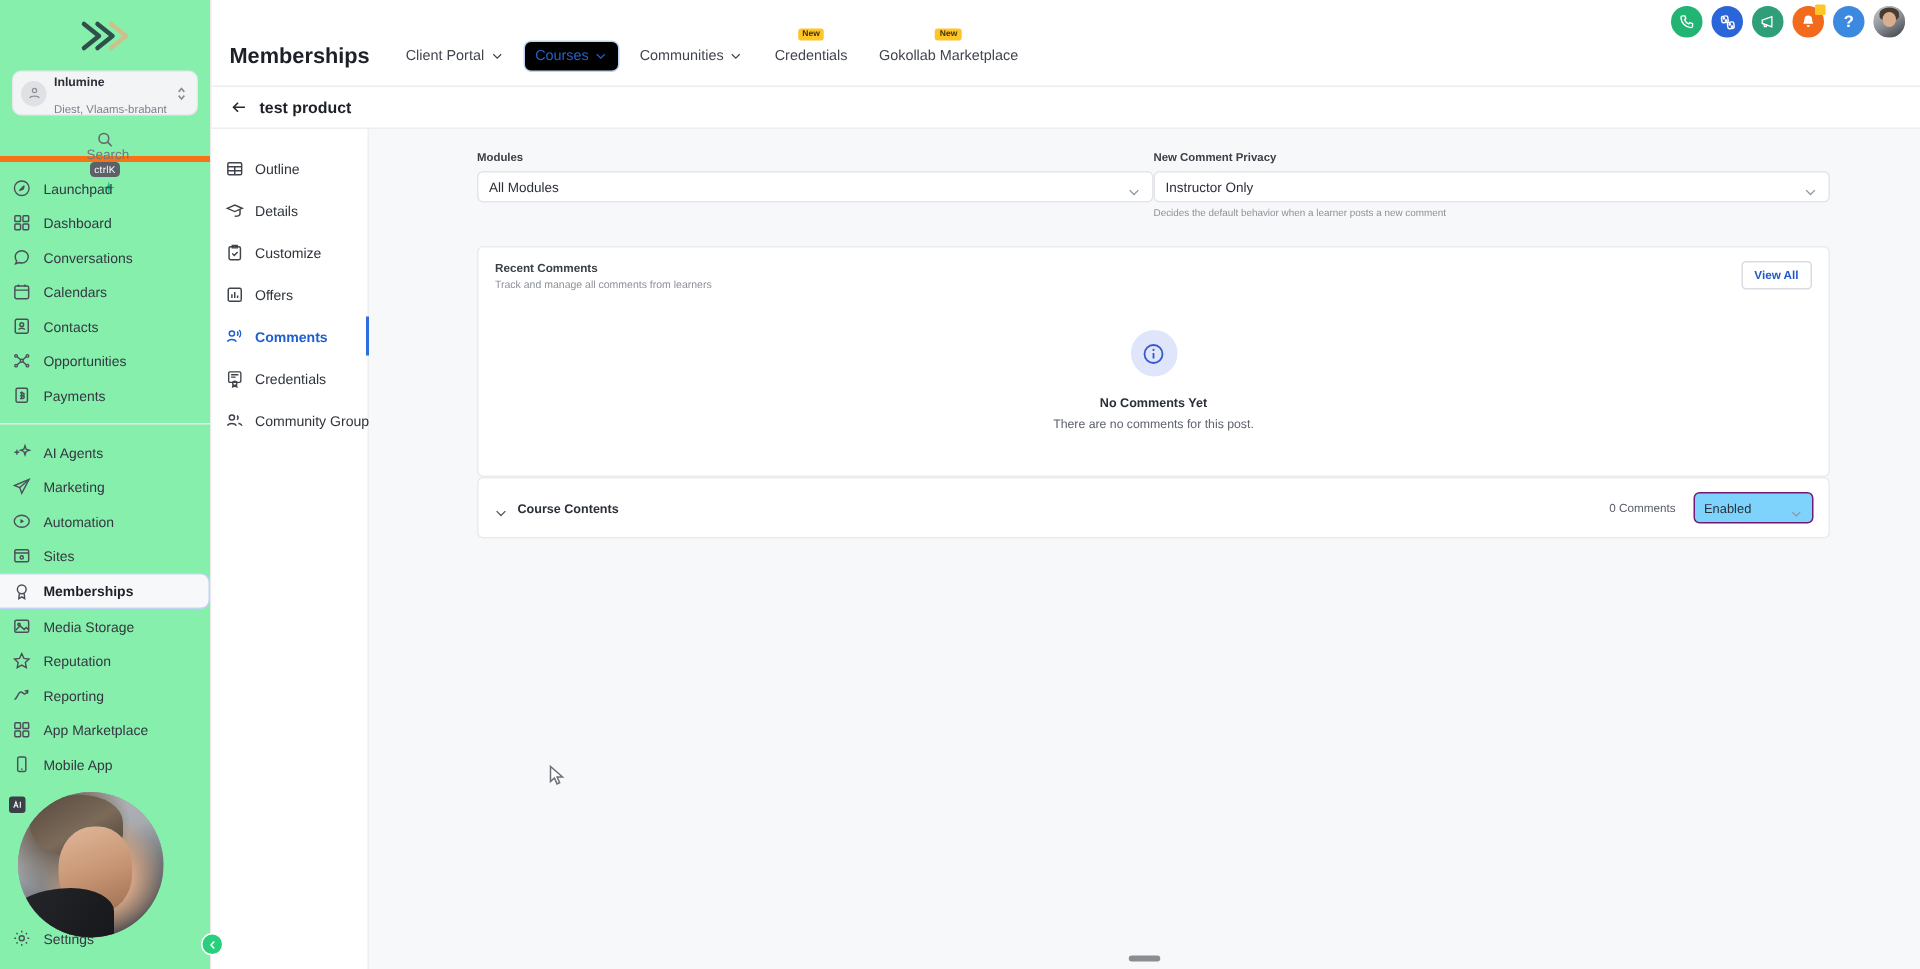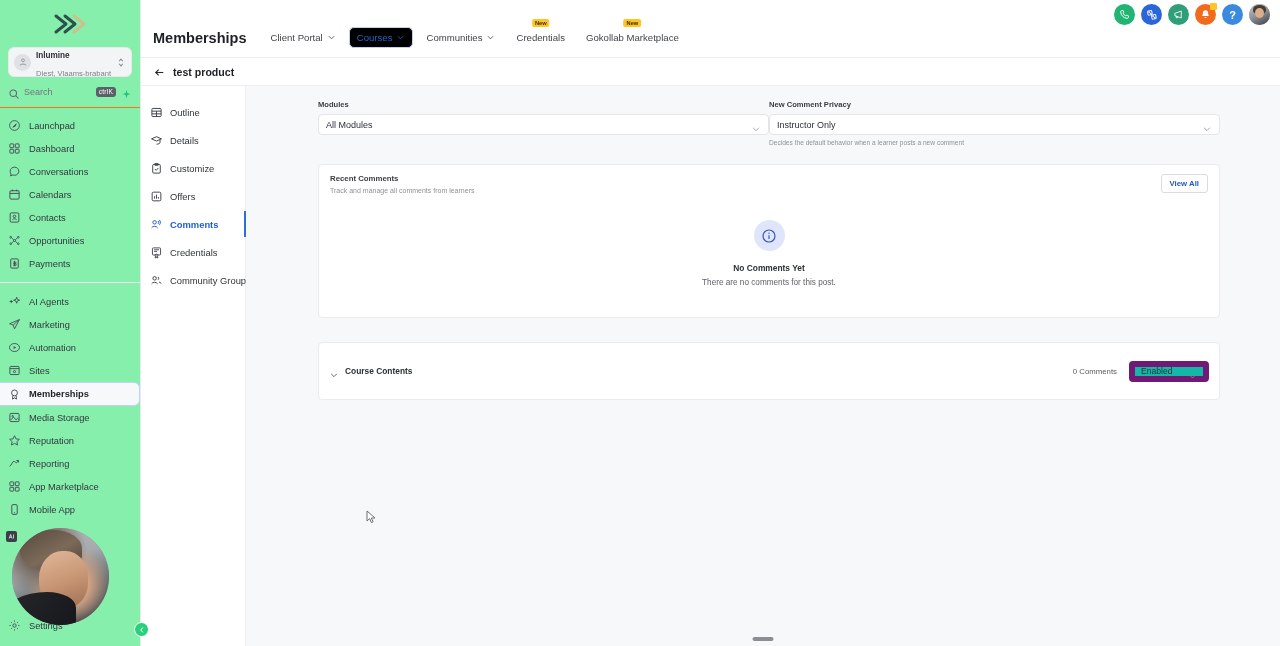--- a/index.html
+++ b/index.html
@@ -43,22 +43,23 @@
   .loc-text { margin-left: 5px; flex: 1 1 auto; overflow: hidden; }
   .loc-name { font-size: 8.2px; font-weight: bold; color: #2b2f38; line-height: 1.18; white-space: nowrap; }
   .loc-sub  { font-size: 7.6px; color: #7c818c; line-height: 1.2; white-space: nowrap; }
   .loc-chev { flex: 0 0 10px; display: flex; flex-direction: column; align-items: center; color: #8a8f99; }
 
   .search-row {
     margin: 9px 0 0 0;
     height: 22px;
     display: flex; align-items: center;
     padding: 0 8px 0 8px;
-    border-bottom: 1px solid #f97316;
+    border-bottom: 4px solid #f97316;
     padding-bottom: 10px;
+    flex-direction: column;
   }
   .search-icon { width: 12px; height: 12px; color: #64686f; flex: 0 0 12px; }
   .search-ph { font-size: 9px; color: #71757e; margin-left: 4px; flex: 1 1 auto; }
   .kbd {
     font-size: 6.6px; color: #ffffff; background: #5b6069;
     border-radius: 3px; padding: 1.5px 3px; letter-spacing: .2px;
     font-family: "Liberation Sans", sans-serif;
   }
   .spark { width: 11px; height: 11px; margin-left: 5px; color: #16c47f; flex: 0 0 11px; }
 
@@ -289,30 +290,30 @@
     background: #dfe5fb; margin: 0 auto 12px auto;
     display: flex; align-items: center; justify-content: center;
     color: #3758c8;
   }
   .es-title { font-size: 8.4px; font-weight: bold; color: #2b3038; }
   .es-sub { font-size: 8.2px; color: #5d626b; margin-top: 5px; }
 
   .section-label { font-size: 7.6px; font-weight: bold; color: #3b4048; margin-top: 19px; }
   .module-card {
     background: #ffffff; border: 1px solid #e9ebee; border-radius: 4px;
-    margin-top: 24px; height: 58px;
+    margin-top: 0; height: 41px;
     display: flex; align-items: center; padding: 4px 10px;
   }
   .mc-left { display: flex; align-items: center; flex: 1 1 auto; min-width: 0; }
   .mc-chev { width: 10px; height: 10px; color: #54595f; flex: 0 0 10px; }
   .mc-name { font-size: 8.4px; font-weight: bold; color: #2b3038; margin-left: 6px; white-space: nowrap; }
   .mc-count { font-size: 7.8px; color: #585d66; margin-right: 12px; white-space: nowrap; }
   .mc-select {
-    width: 80px; height: 21px; background: #14b8a6;
-    border: 6px solid #701a75; border-radius: 4px;
+    width: 80px; height: 21px; background: #7dd3fc;
+    border: 1px solid #701a75; border-radius: 4px;
     display: flex; align-items: center; padding: 0 6px; cursor: pointer;
   }
   .mc-select .sv { font-size: 8.6px; color: #2b3038; flex: 1 1 auto; }
   .mc-select .sc { width: 9px; height: 9px; color: #8f949c; flex: 0 0 9px; }
 
   #drag-handle {
     position: absolute; left: 50%; bottom: 5px; transform: translateX(-50%);
     width: 21px; height: 4px; border-radius: 2px; background: #8a8d92;
     cursor: grab; z-index: 25;
   }

